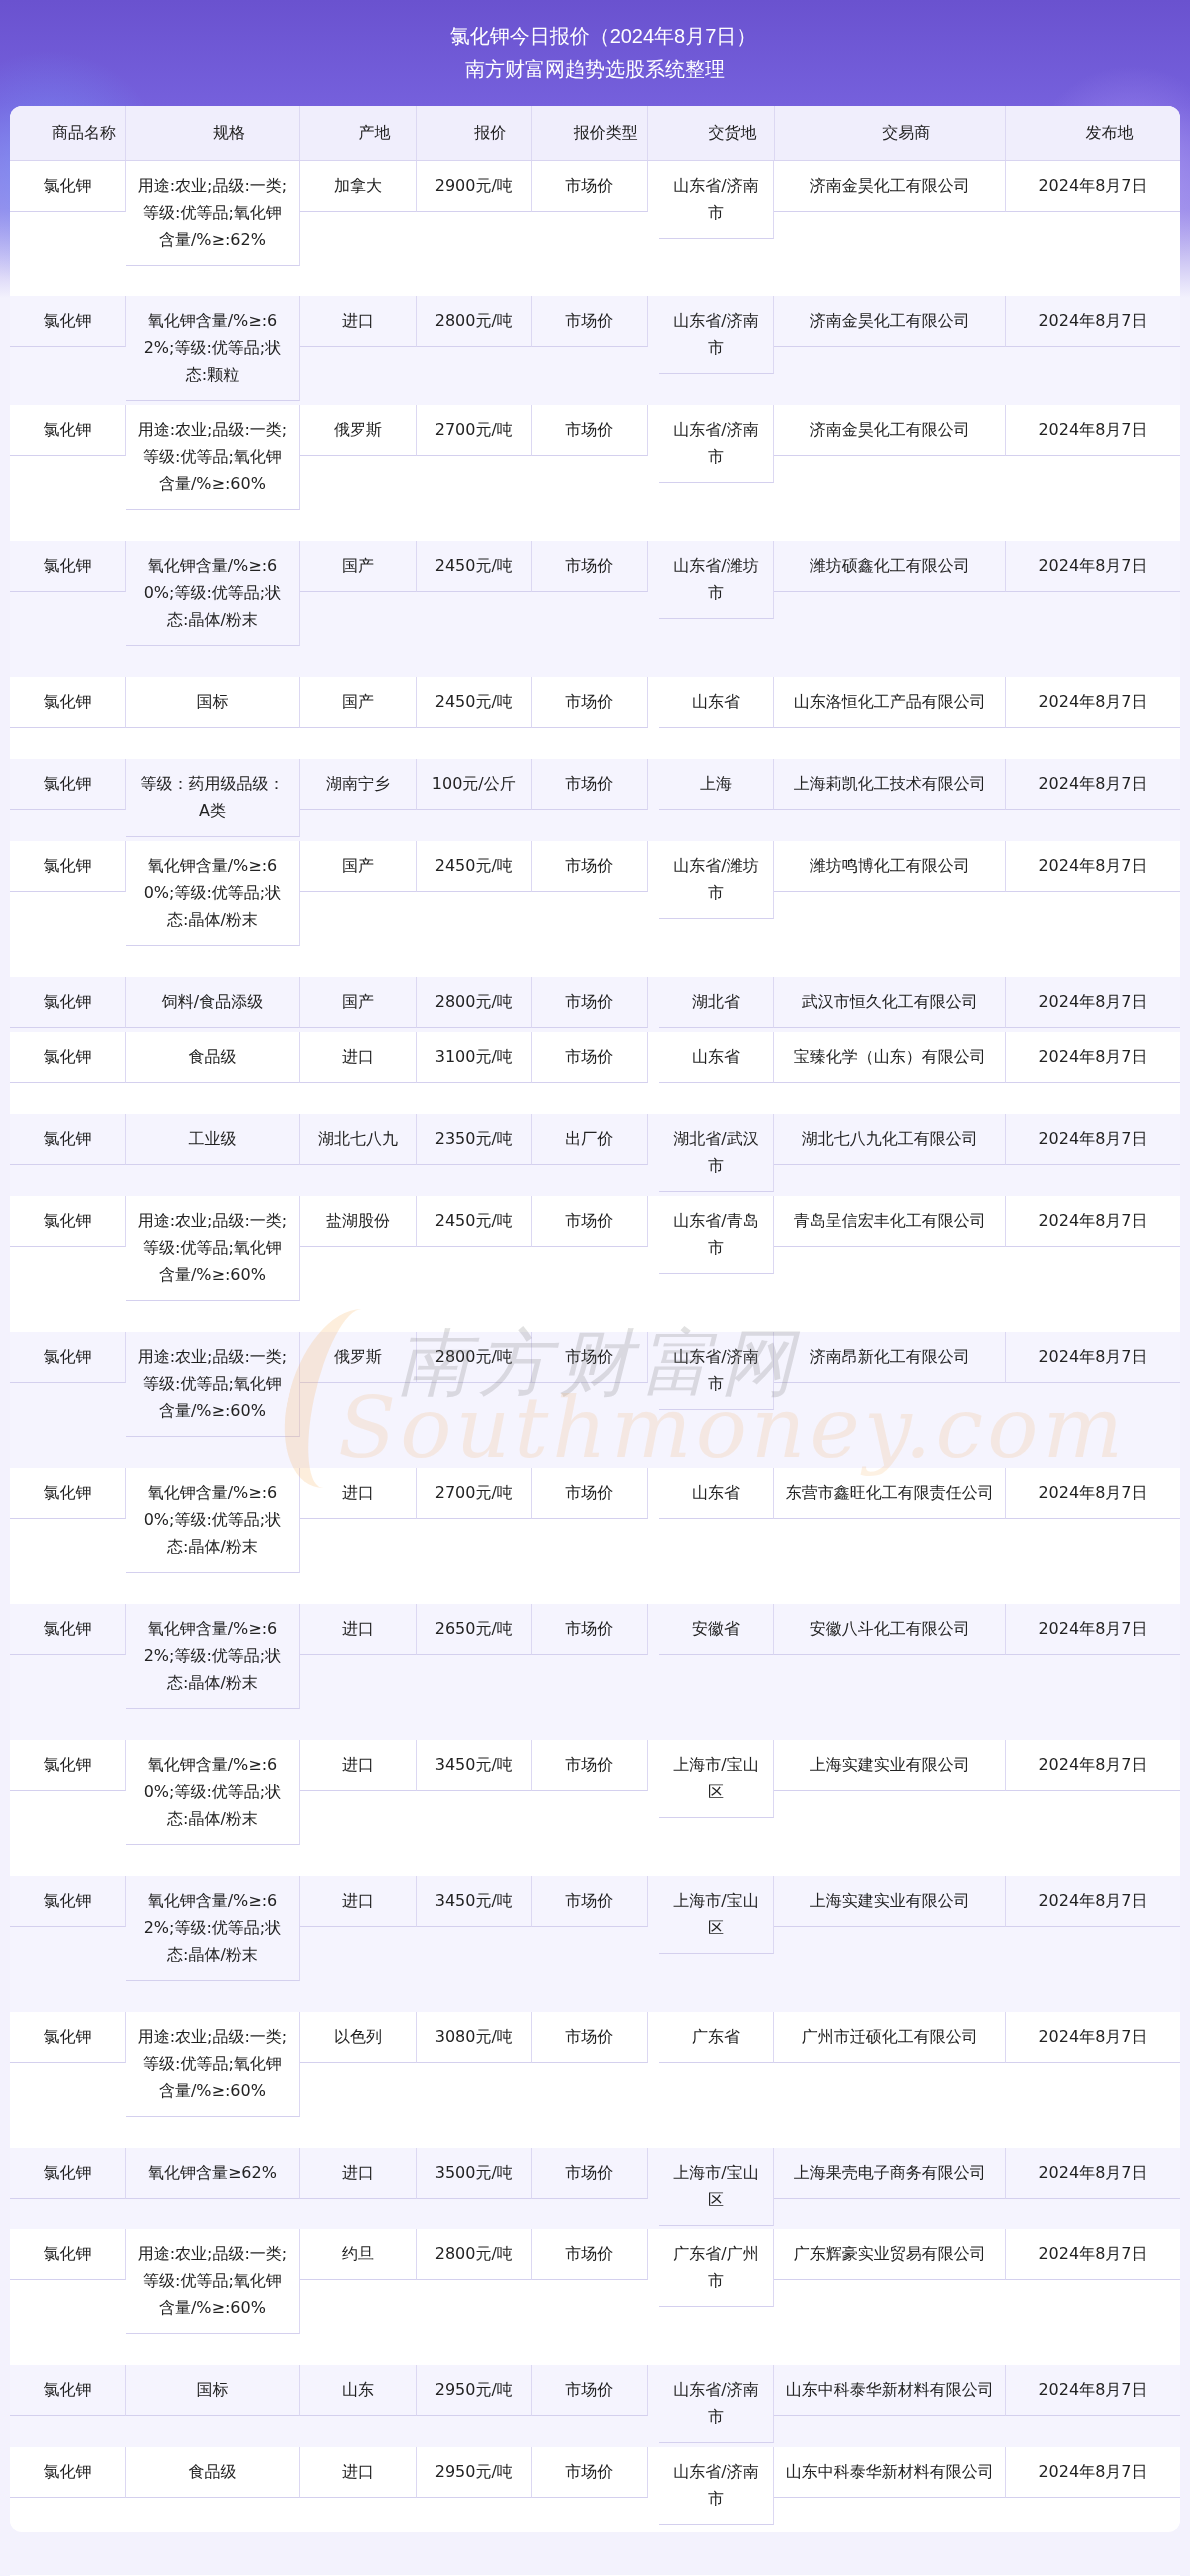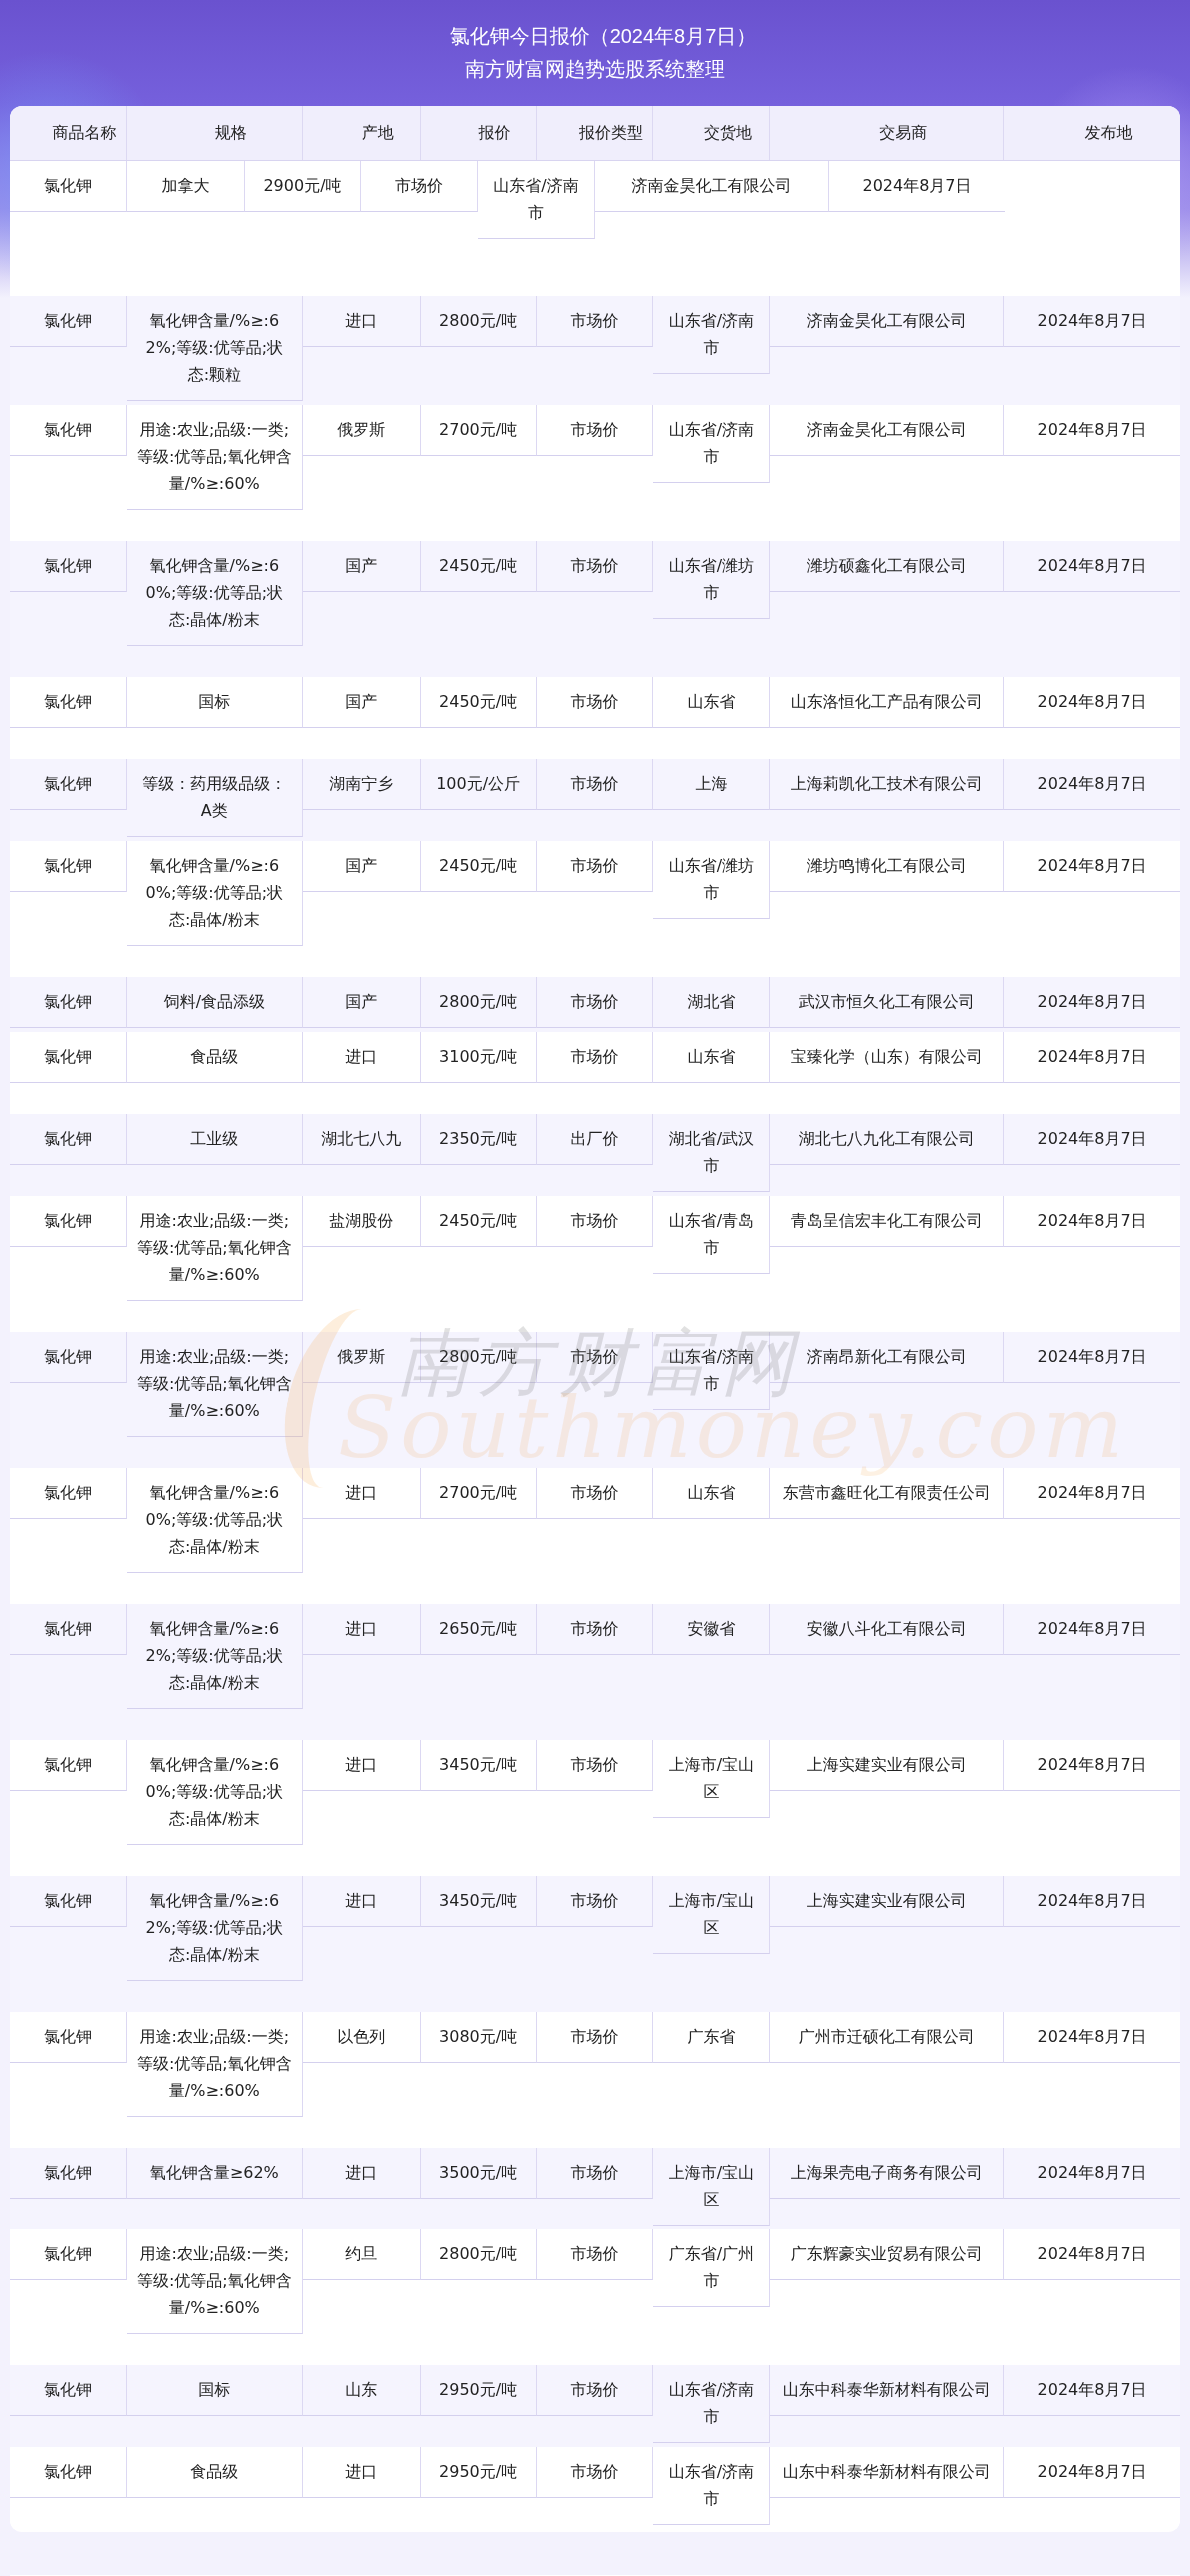--- a/index.html
+++ b/index.html
@@ -58,21 +58,21 @@
     border-bottom: 1px solid #d4d0ee;
     word-break: break-all;
   }
   .cell:last-child { border-right: none; }
 
   .c0 { width: 117px; }
   .c1 { width: 176px; }
   .c2 { width: 118px; }
   .c3 { width: 116px; }
   .c4 { width: 117px; }
-  .c5 { width: 117px; }
+  .c5 { width: 117px; margin-left: 11px; }
   .c6 { width: 234px; }
   .c7 { width: 176px; }
 
   .footer {
     position: absolute; left: 10px; top: 2532px; width: 1170px; height: 33px;
     background: #ffffff; text-align: left; font-size: 14px; line-height: 26px;
     color: #a0a0a0; font-family: "Liberation Sans", "DejaVu Sans", sans-serif; margin-top: 43px;
   }
 
   .watermark {
@@ -107,20 +107,21 @@
     <div class="th c2">产地</div>
     <div class="th c3">报价</div>
     <div class="th c4">报价类型</div>
     <div class="th c5">交货地</div>
     <div class="th c6">交易商</div>
     <div class="th c7">发布地</div>
   </div>
   <div id="tbody">
       <div class="row plain" style="height: 135px;">
         <div class="cell c0">氯化钾</div>
+        <div class="cell c1">用途:农业;品级:一类;等级:优等品;氧化钾含量/%≥:62%</div>
         <div class="cell c2">加拿大</div>
         <div class="cell c3">2900元/吨</div>
         <div class="cell c4">市场价</div>
         <div class="cell c5">山东省/济南市</div>
         <div class="cell c6">济南金昊化工有限公司</div>
         <div class="cell c7">2024年8月7日</div>
       </div>
       <div class="row alt" style="height: 109px;">
         <div class="cell c0">氯化钾</div>
         <div class="cell c1">氧化钾含量/%≥:62%;等级:优等品;状态:颗粒</div>

